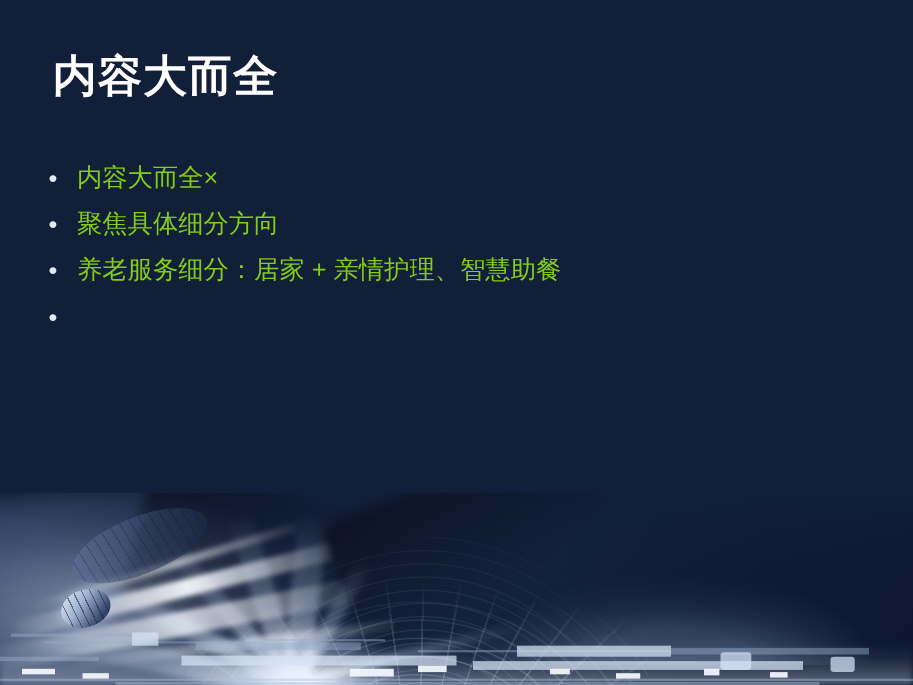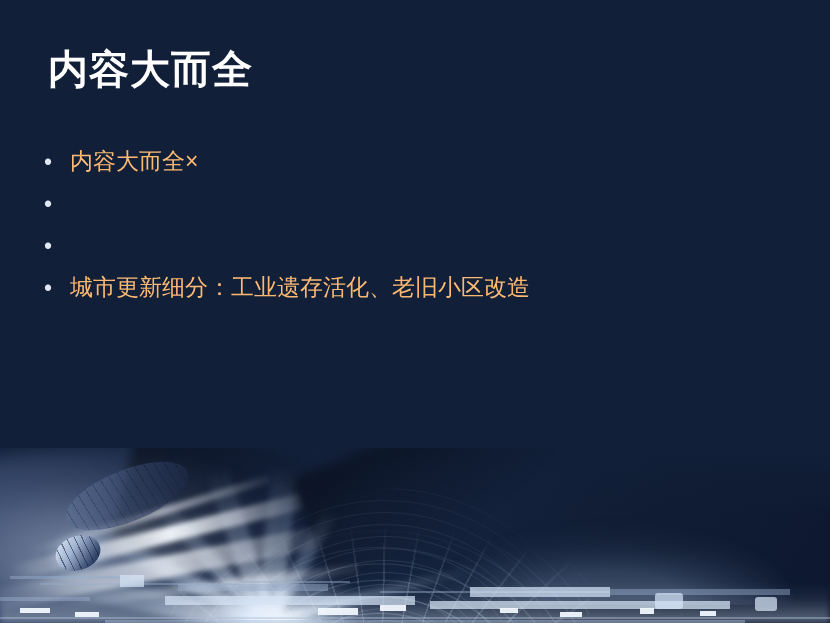--- a/index.html
+++ b/index.html
@@ -185,21 +185,21 @@
   .bullet-dot {
     width: 26px;
     flex: 0 0 26px;
     color: #dfe8f3;
     font-size: 23px;
     line-height: 30px;
     text-align: left;
     padding-top: 1px;
   }
   .bullet-text {
-    color: #fdba74;
+    color: #84cc16;
     font-size: 23px;
     line-height: 31px;
     white-space: nowrap;
   }
 </style>
 </head>
 <body>
 
 <div id="slide">
 
@@ -207,29 +207,30 @@
 
   <div class="bullets">
 
     <div class="bullet-row">
       <span class="bullet-dot">•</span>
       <span class="bullet-text">内容大而全×</span>
     </div>
 
     <div class="bullet-row">
       <span class="bullet-dot">•</span>
-    </div>
-
-    <div class="bullet-row">
-      <span class="bullet-dot">•</span>
-    </div>
-
-    <div class="bullet-row">
-      <span class="bullet-dot">•</span>
-      <span class="bullet-text">城市更新细分：工业遗存活化、老旧小区改造</span>
+      <span class="bullet-text">聚焦具体细分方向</span>
+    </div>
+
+    <div class="bullet-row">
+      <span class="bullet-dot">•</span>
+      <span class="bullet-text">养老服务细分：居家 + 亲情护理、智慧助餐</span>
+    </div>
+
+    <div class="bullet-row">
+      <span class="bullet-dot">•</span>
     </div>
 
   </div>
 
   <div class="artwork">
     <div class="art-base"></div>
     <div class="wedge-a"></div>
     <div class="wedge-b"></div>
     <div class="wedge-c"></div>
 

